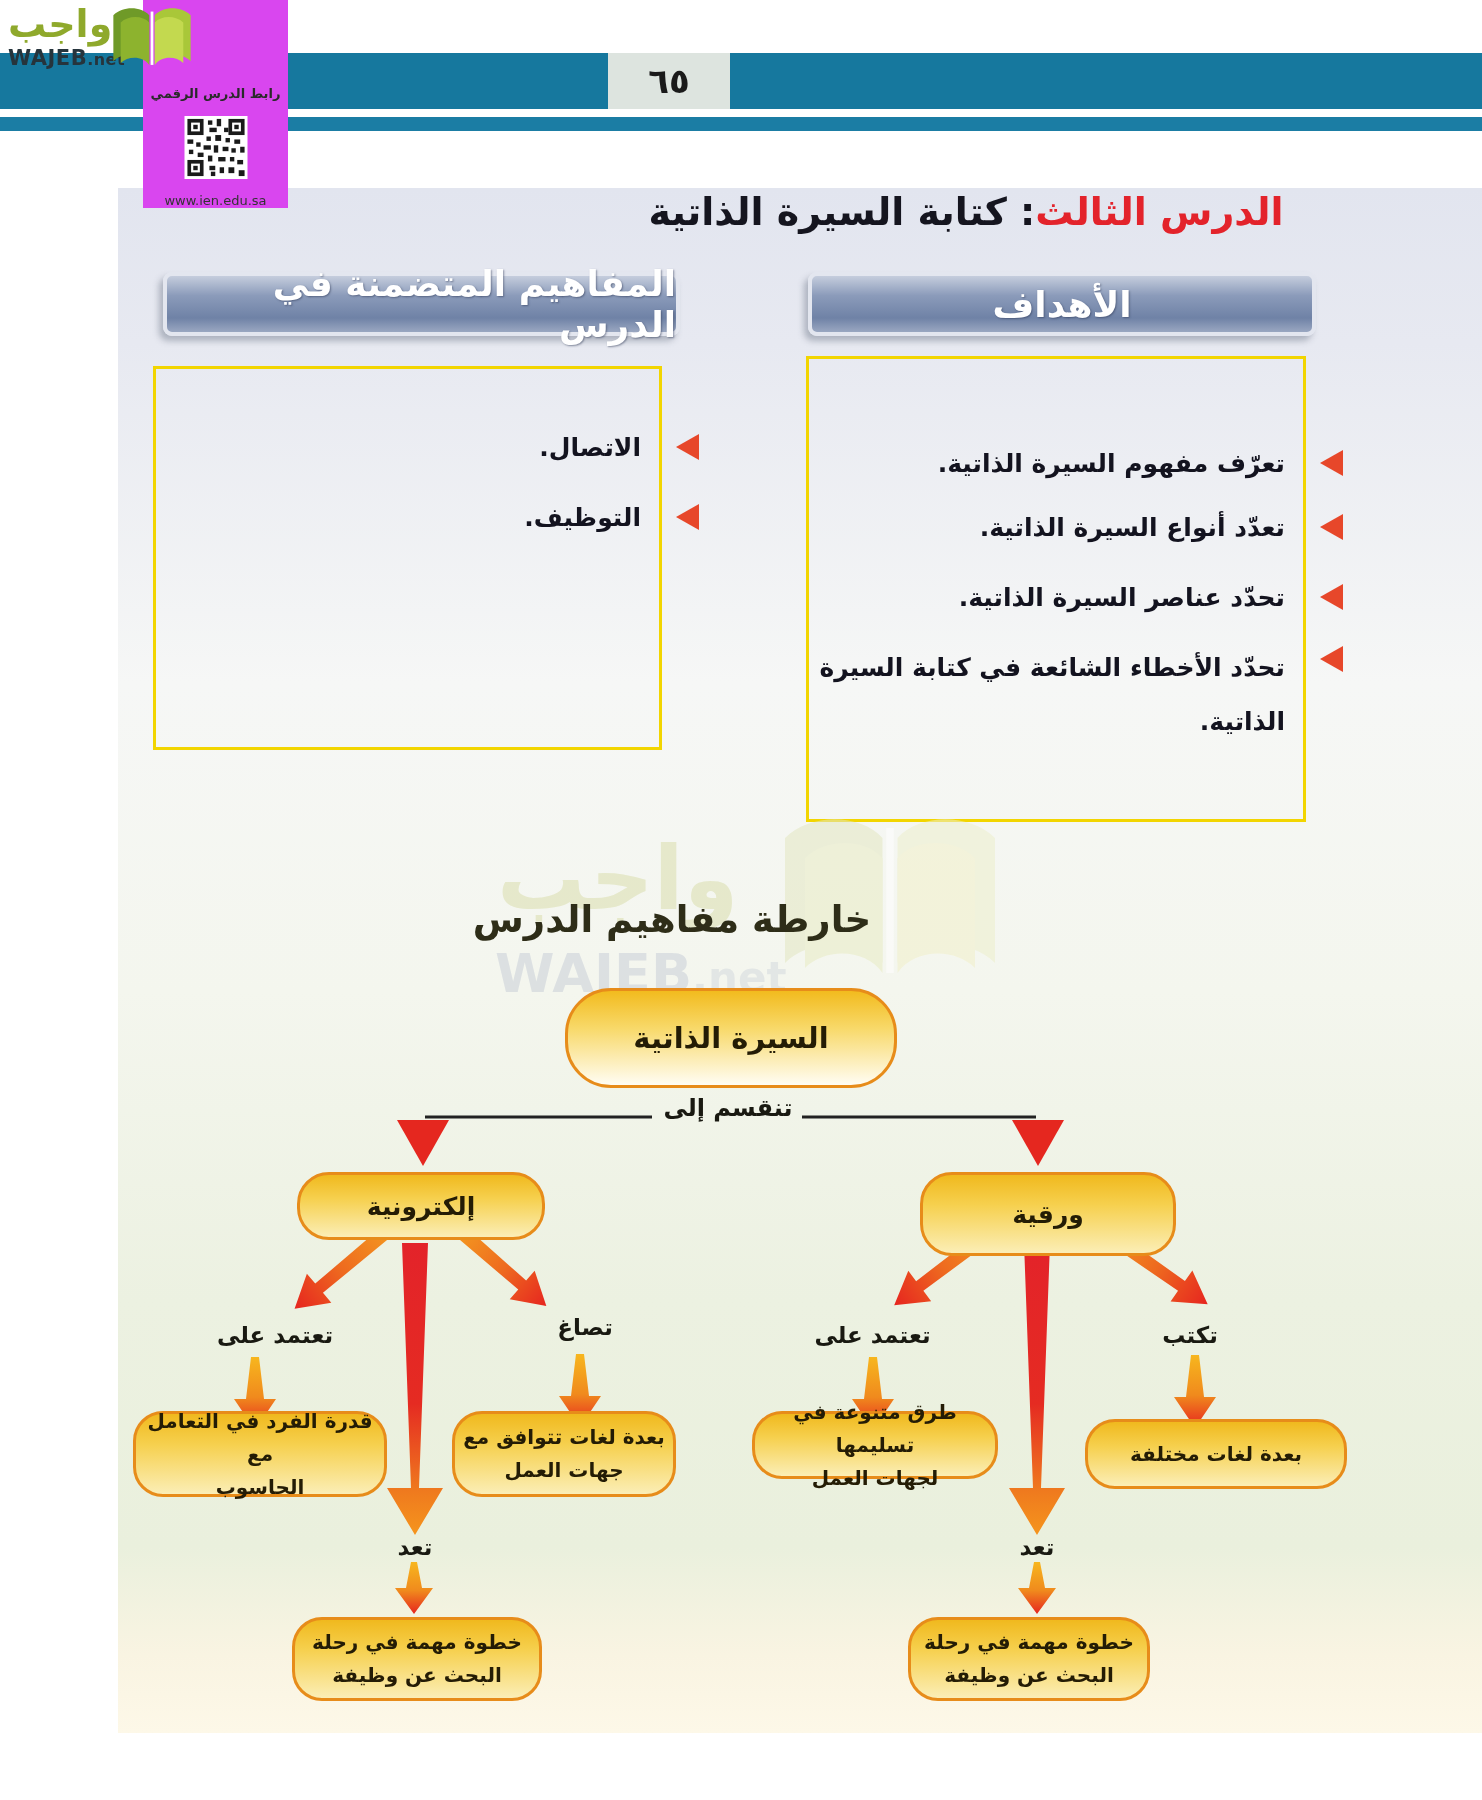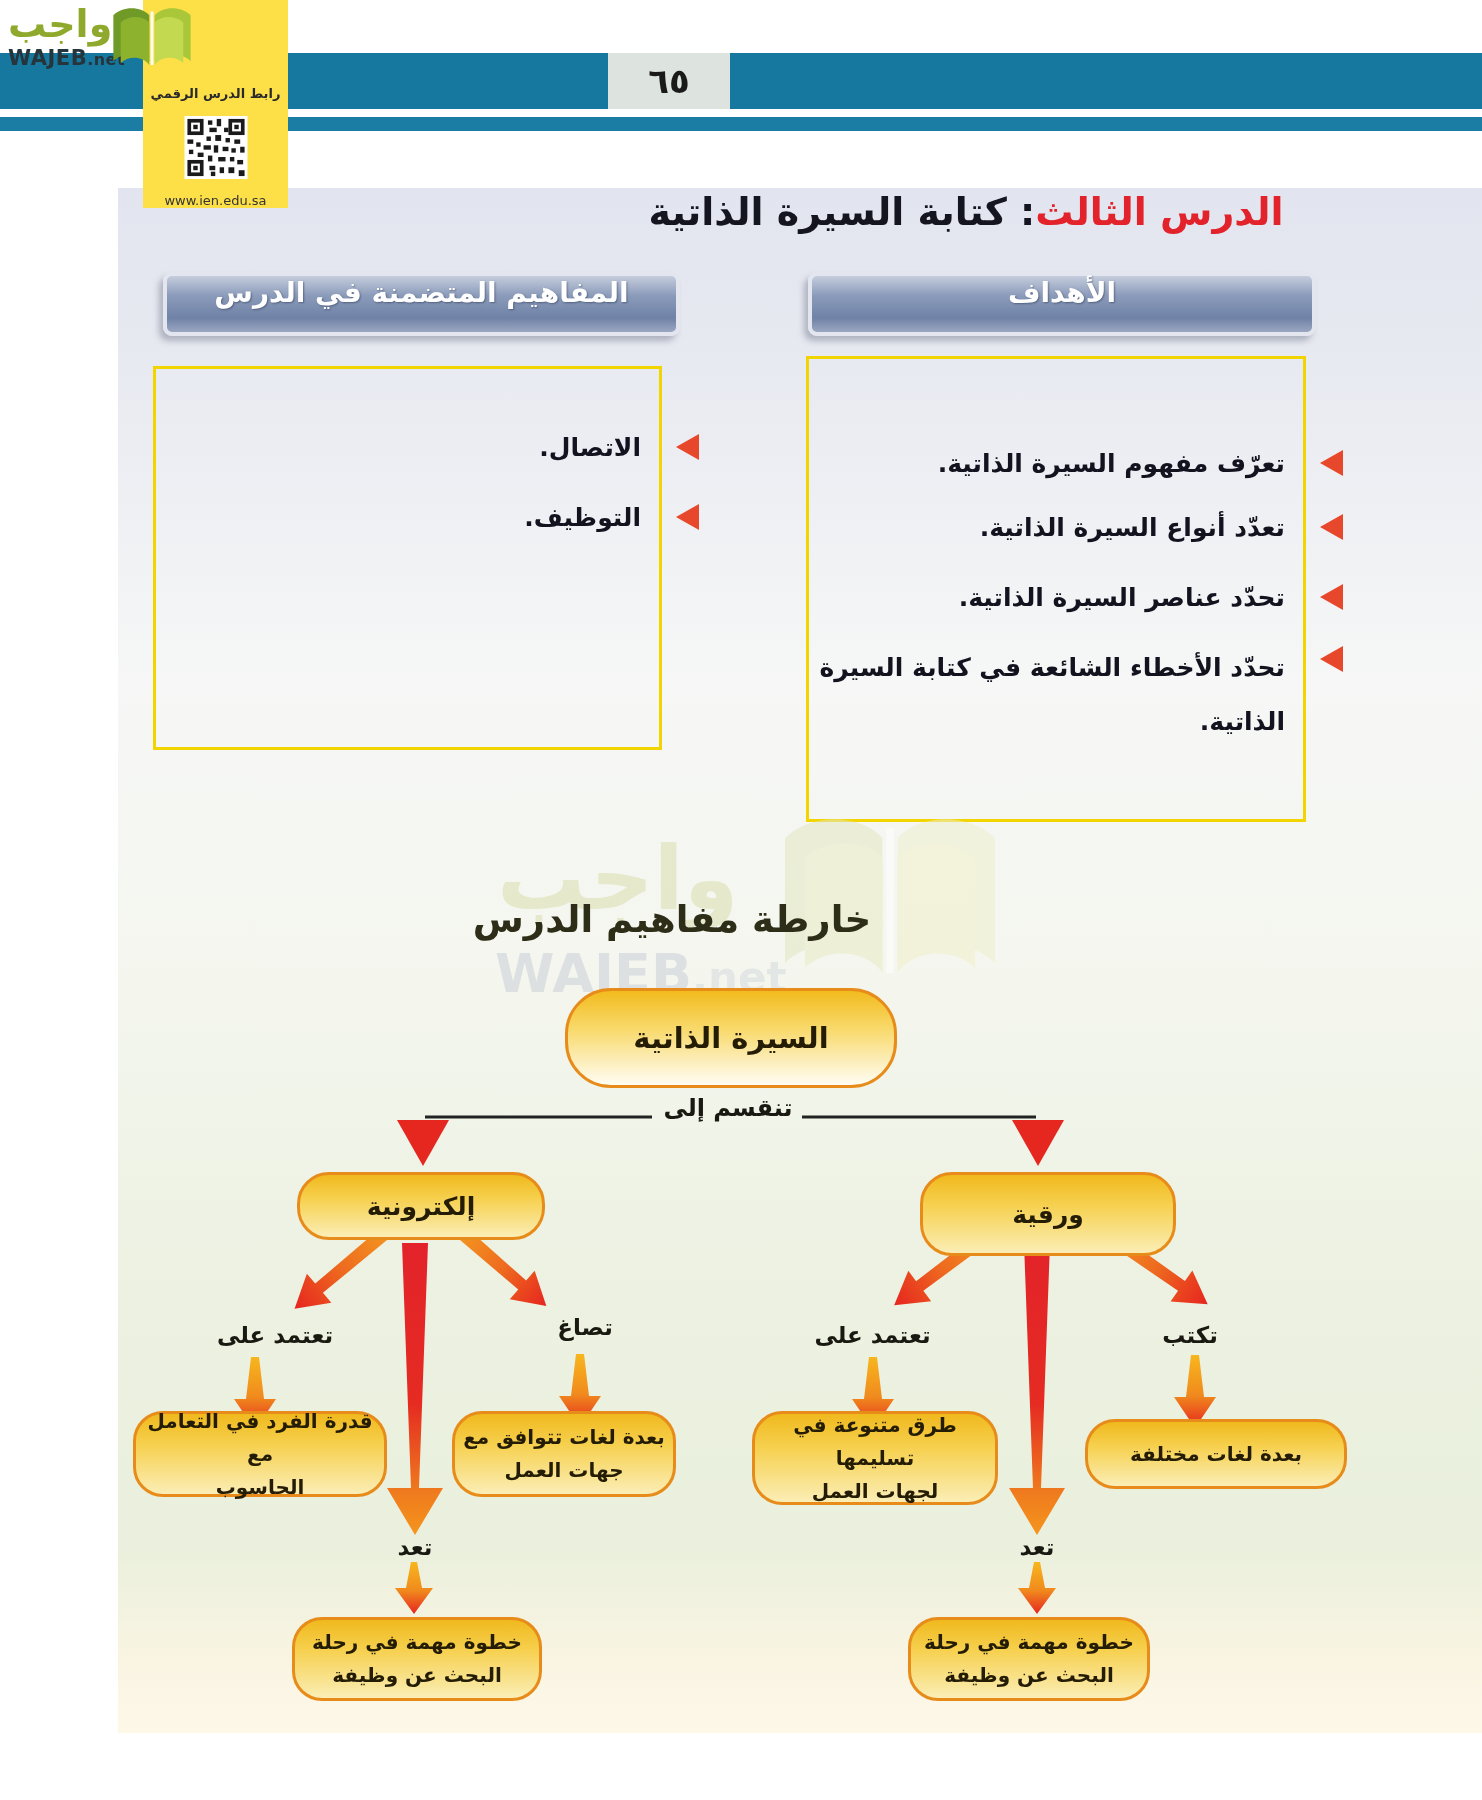--- a/index.html
+++ b/index.html
@@ -7,21 +7,21 @@
         font-family:"DejaVu Sans", sans-serif;direction:rtl;}
 
   
   .band-main{position:absolute;left:0;top:53px;width:100%;height:56px;background:#16789e;z-index:1;}
   .band-thin{position:absolute;left:0;top:117px;width:100%;height:14px;background:#1b7da4;z-index:1;}
   .page-num-box{position:absolute;left:608px;top:53px;width:122px;height:56px;background:#dde4df;
                 z-index:2;display:flex;align-items:center;justify-content:center;
                 font-size:34px;font-weight:bold;color:#1a1a1a;}
 
   
-  .qr-panel{position:absolute;left:143px;top:0;width:145px;height:208px;background:#fde047;z-index:6;
+  .qr-panel{position:absolute;left:143px;top:0;width:145px;height:208px;background:#d946ef;z-index:6;
             display:flex;flex-direction:column;align-items:center;gap:12px;}
   .qr-label{margin-top:86px;font-size:13px;font-weight:bold;color:#2a2a2a;}
   .qr-svg{margin-top:3px;width:86px;height:86px;}
   .qr-url{margin-top:2px;font-size:13px;color:#333;direction:ltr;}
 
   
   .logo{position:absolute;left:6px;top:4px;width:200px;height:72px;z-index:7;direction:ltr;}
   .logo-ar{position:absolute;left:2px;top:0px;font-size:38px;font-weight:bold;color:#8fa92c;line-height:40px;}
   .logo-en{position:absolute;left:2px;top:42px;font-size:21px;font-weight:bold;color:#26343c;letter-spacing:.5px;}
   .logo-en .tld{color:#26343c;font-size:16px;}
@@ -35,22 +35,22 @@
   
   .lesson-title{position:absolute;left:520px;right:70px;top:186px;z-index:3;text-align:center;
                 font-size:38px;font-weight:bold;line-height:52px;}
   .lesson-title .red{color:#e3232b;}
   .lesson-title .dark{color:#15151f;}
 
   
   .hbar{position:absolute;top:272px;height:56px;z-index:3;border-radius:9px;
         background:linear-gradient(180deg,#c5cddd 0%,#8b9bba 35%,#6f82a6 75%,#9aa7c1 100%);
         border:4px solid #e3e6ef;box-shadow:-4px 5px 6px rgba(70,80,100,.35);
-        display:flex;align-items:flex-start;justify-content:center;
-        color:#ffffff;font-size:28px;font-weight:bold;text-shadow:1px 1px 2px rgba(40,50,80,.5);}
+        display:flex;align-items:center;justify-content:center;
+        color:#ffffff;font-size:36px;font-weight:bold;text-shadow:1px 1px 2px rgba(40,50,80,.5);}
   .hbar-goals{left:808px;width:500px;}
   .hbar-concepts{left:163px;width:509px;}
 
   
   .ybox{position:absolute;z-index:3;border:3px solid #f2d500;}
   .ybox-goals{left:806px;top:356px;width:500px;height:466px;padding-top:86px;box-sizing:border-box;}
   .ybox-concepts{left:153px;top:356px;width:509px;height:384px;padding-top:60px;box-sizing:border-box;margin-top:10px;}
   .ybox-item{position:relative;padding:0 18px 0 10px;font-size:25px;font-weight:bold;color:#13131f;
              line-height:38px;text-align:right;}
   .ybox-item.two{line-height:54px;}
@@ -76,21 +76,21 @@
         font-weight:bold;color:#241c05;
         background:linear-gradient(180deg,#f0b91e 0%,#f6d04e 38%,#fbeeb6 100%);}
   .node span{white-space:pre-line;}
   .node-root{left:565px;top:988px;width:332px;height:100px;border-radius:46px;font-size:29px;
         background:linear-gradient(180deg,#f2bb1e 0%,#f8d96a 40%,#fffdf4 100%);}
   .node-elec{left:297px;top:1172px;width:248px;height:68px;border-radius:32px;font-size:25px;}
   .node-paper{left:920px;top:1172px;width:256px;height:84px;border-radius:32px;font-size:25px;}
   .node-mid{border-radius:30px;font-size:20px;line-height:33px;}
   .node-n1{left:133px;top:1411px;width:254px;height:86px;}
   .node-n2{left:452px;top:1411px;width:224px;height:86px;}
-  .node-n3{left:752px;top:1411px;width:246px;height:94px;}
+  .node-n3{left:752px;top:1411px;width:246px;height:68px;}
   .node-n4{left:1085px;top:1419px;width:262px;height:70px;}
   .node-n5{left:292px;top:1617px;width:250px;height:84px;}
   .node-n6{left:908px;top:1617px;width:242px;height:84px;}
   .map-label{position:absolute;z-index:6;text-align:center;font-size:23px;font-weight:bold;color:#191911;}
   .lbl-split{left:650px;top:1094px;width:156px;font-size:24px;}
   .lbl-ldepend{left:205px;top:1322px;width:140px;}
   .lbl-form{left:530px;top:1314px;width:110px;}
   .lbl-rdepend{left:800px;top:1322px;width:145px;}
   .lbl-write{left:1135px;top:1322px;width:110px;}
   .lbl-lcount{left:374px;top:1534px;width:82px;}

